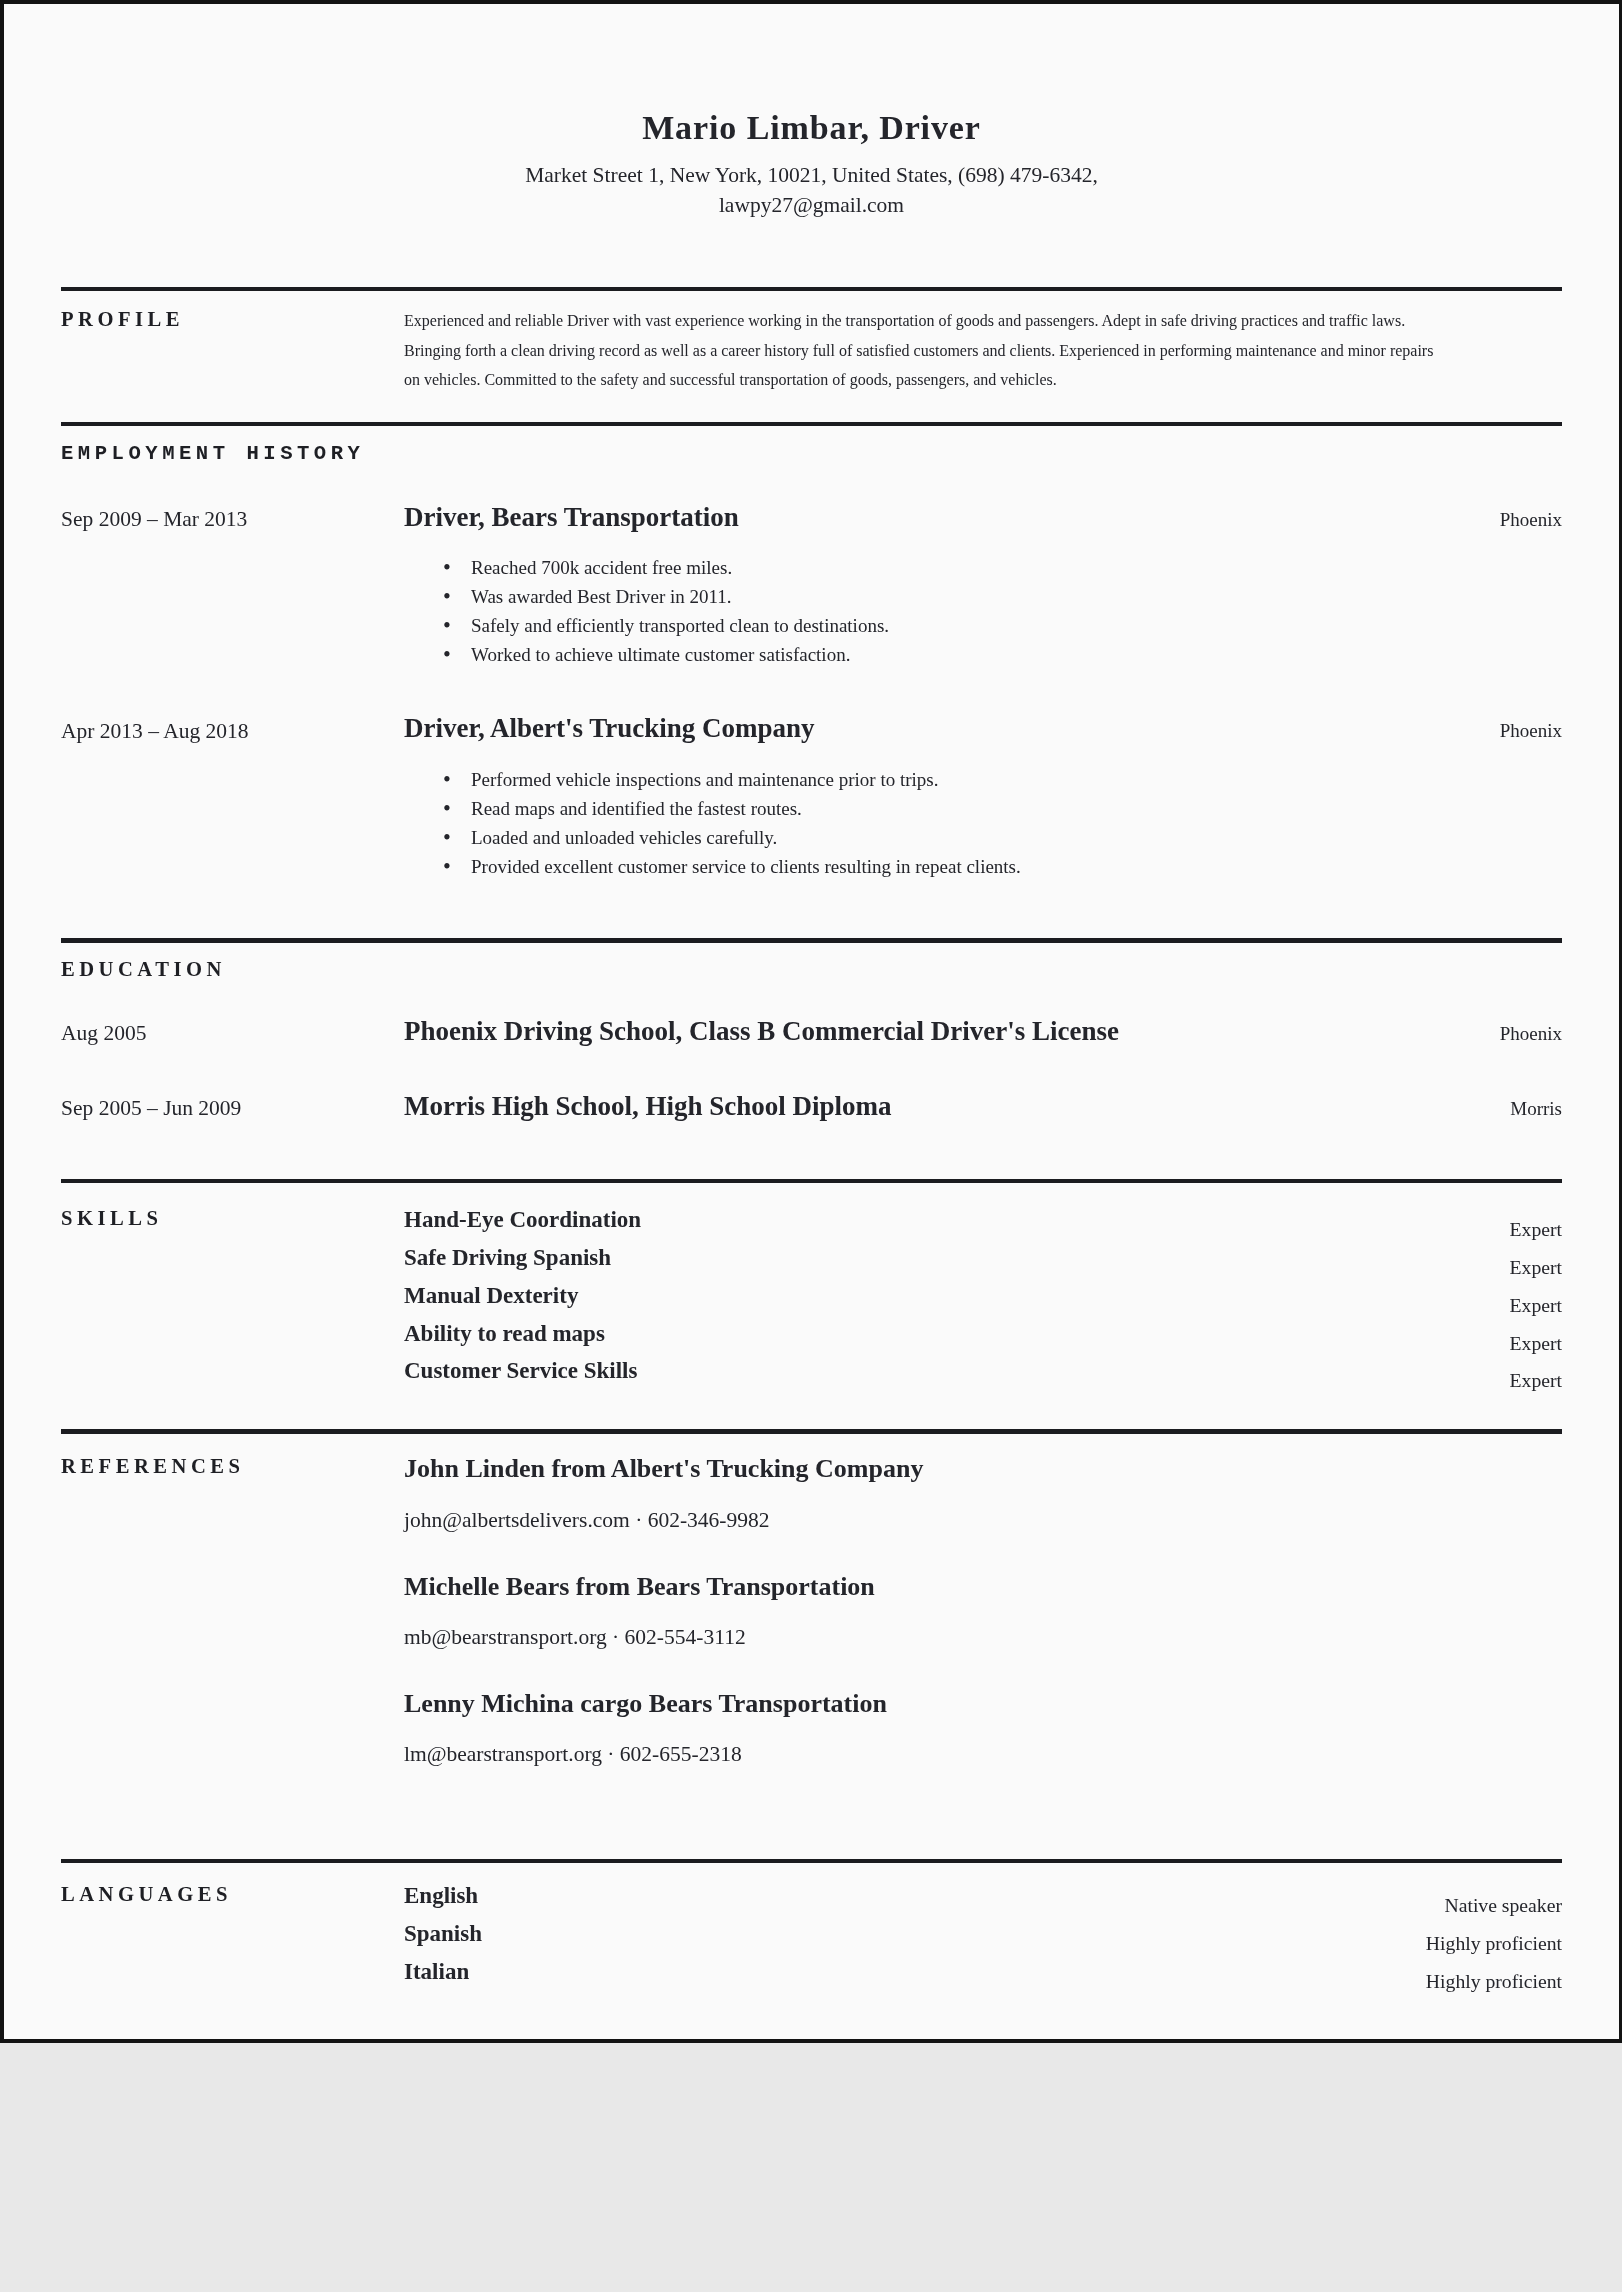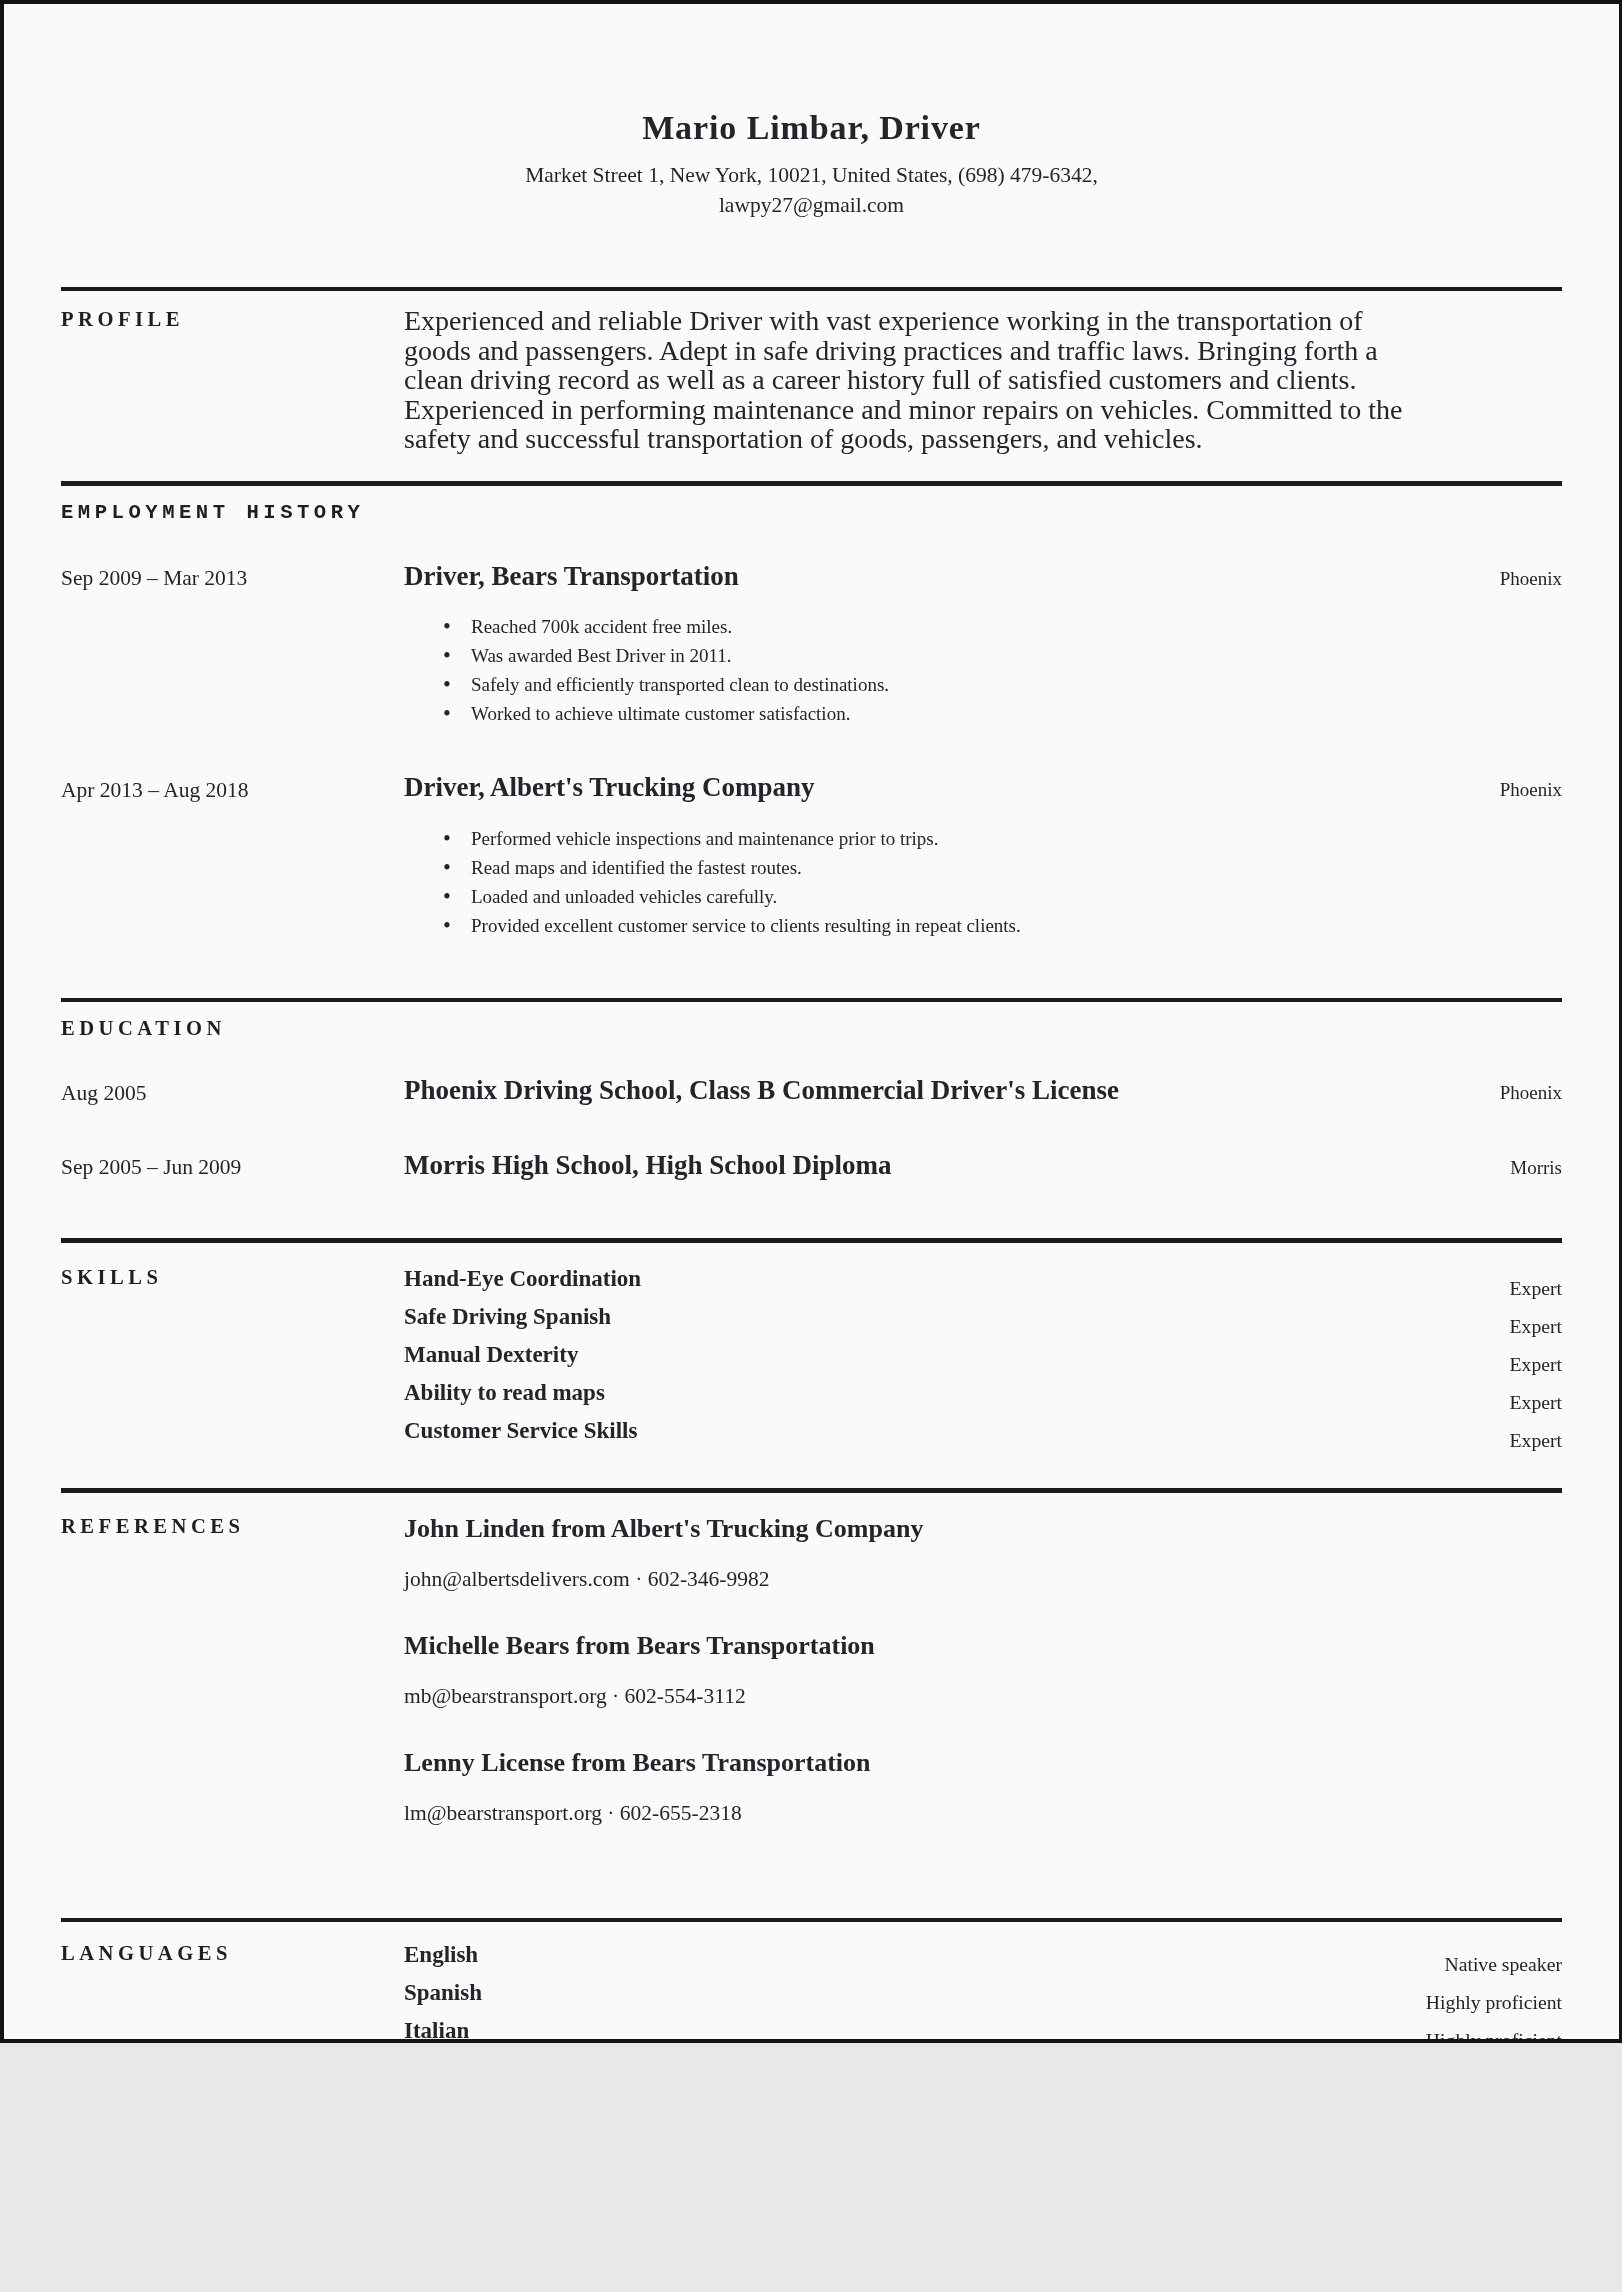--- a/index.html
+++ b/index.html
@@ -48,21 +48,21 @@
     margin: 0;
     font-size: 20.6px;
     font-weight: 700;
     letter-spacing: 4.5px;
     line-height: 1.35;
     color: #1e1f24;
   }
 
   
   .sec-profile { padding: 15px 0 27px; }
-  .profile-text { font-size: 28px; line-height: 29.6px; max-width: 1030px; }
+  .profile-text { font-size: 16px; line-height: 29.6px; max-width: 1030px; }
 
   
   .sec-emp { padding: 13.4px 0 14.3px; }
   .sec-emp .section-label { margin-bottom: 33px; font-family: Liberation Mono, monospace; }
   .entry {
     display: grid;
     grid-template-columns: 343px 1fr;
     align-items: start;
     margin-bottom: 43px;
   }
@@ -219,21 +219,21 @@
     <div>
       <div class="ref-entry">
         <h3 class="ref-name">John Linden from Albert's Trucking Company</h3>
         <div class="ref-contact">john@albertsdelivers.com · 602-346-9982</div>
       </div>
       <div class="ref-entry">
         <h3 class="ref-name">Michelle Bears from Bears Transportation</h3>
         <div class="ref-contact">mb@bearstransport.org · 602-554-3112</div>
       </div>
       <div class="ref-entry">
-        <h3 class="ref-name">Lenny License from Bears Transportation</h3>
+        <h3 class="ref-name">Lenny Michina cargo Bears Transportation</h3>
         <div class="ref-contact">lm@bearstransport.org · 602-655-2318</div>
       </div>
     </div>
   </div>
 
   <div class="rule"></div>
 
   <div class="section-grid sec-lang">
     <h2 class="section-label">LANGUAGES</h2>
     <div class="pair-grid">

